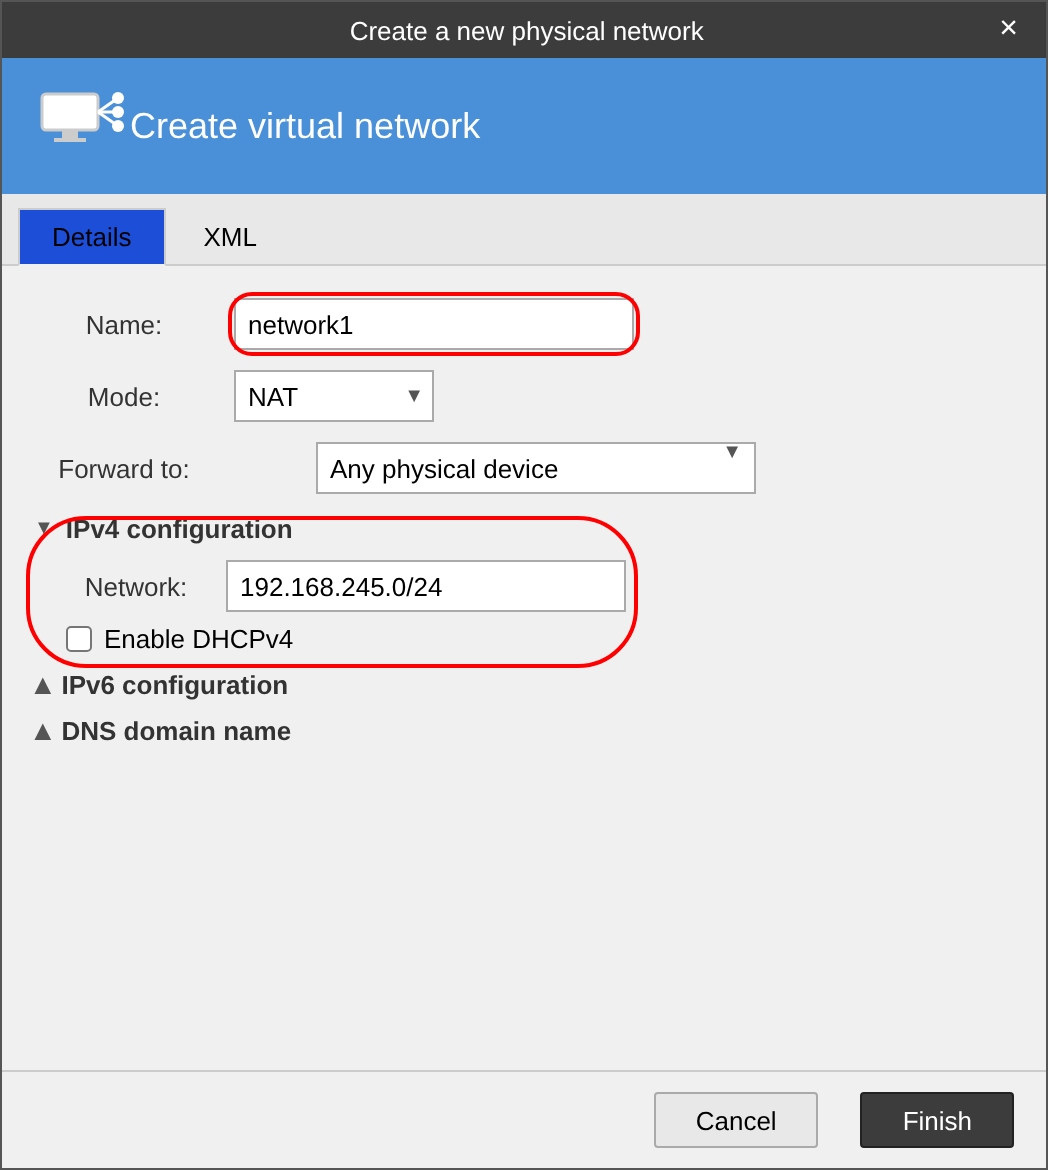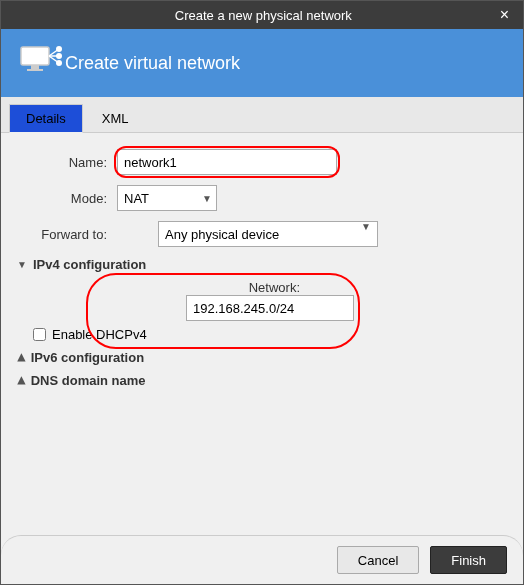--- a/index.html
+++ b/index.html
@@ -93,21 +93,21 @@
       padding: 16px;
       overflow-y: auto;
     }
     .form-row {
       display: flex;
       align-items: center;
       margin-bottom: 10px;
     }
     .form-label {
       width: 90px;
-      text-align: right;
+      text-align: center;
       margin-right: 10px;
       color: #333;
       flex-shrink: 0;
     }
     .form-input {
       height: 26px;
       border: 1px solid #aaa;
       padding: 2px 6px;
       font-size: 13px;
       background: #fff;
@@ -218,25 +218,24 @@
       transform: rotate(-90deg);
       display: inline-block;
     }
     .collapsed-section span {
       font-weight: 600;
     }
     .footer {
       padding: 10px 16px;
       display: flex;
       justify-content: flex-end;
-      gap: 11px;
+      gap: 21px;
       border-top: 1px solid #ccc;
       background: #f0f0f0;
       flex-shrink: 0;
-      border-radius: 20px;
     }
     .btn {
       height: 28px;
       padding: 0 20px;
       font-size: 13px;
       border: 1px solid #aaa;
       cursor: pointer;
       background: #e8e8e8;
       border-radius: 2px;
     }
@@ -278,21 +277,21 @@
   <div class="tabs-bar">
     <div class="tab active">Details</div>
     <div class="tab">XML</div>
   </div>
 
   <div class="content">
 
     <div class="form-row">
       <span class="form-label">Name:</span>
       <div class="name-input-wrap">
-        <input class="form-input" type="text" style="width: 220px;" value="network1">
+        <input class="form-input" type="text" style="width: 200px;" value="network1">
       </div>
     </div>
 
     <div class="form-row">
       <span class="form-label">Mode:</span>
       <div class="select-wrap">
         <select class="form-select" style="width:100px;">
           <option>NAT</option>
           <option>Isolated</option>
           <option>Routed</option>
@@ -312,24 +311,24 @@
     </div>
 
     <div style="margin-top:8px;">
       <div class="section-header">
         <span class="arrow">▼</span>
         <span>IPv4 configuration</span>
       </div>
       <div class="section-content">
 
 
-        <div class="form-row" style="margin-bottom:6px;flex-direction:column;">
+        <div class="form-row" style="margin-bottom:6px;">
           <span class="form-label" style="width:70px;">Network:</span>
           <div class="network-input-wrap">
-            <input class="form-input" type="text" style="width: 168px;" value="192.168.245.0/24">
+            <input class="form-input" type="text" style="width: 200px;" value="192.168.245.0/24">
           </div>
         </div>
 
         <div class="checkbox-row" style="margin-left:0px;">
           <input type="checkbox" style="">
           <span>Enable DHCPv4</span>
         </div>
       </div>
     </div>
 

